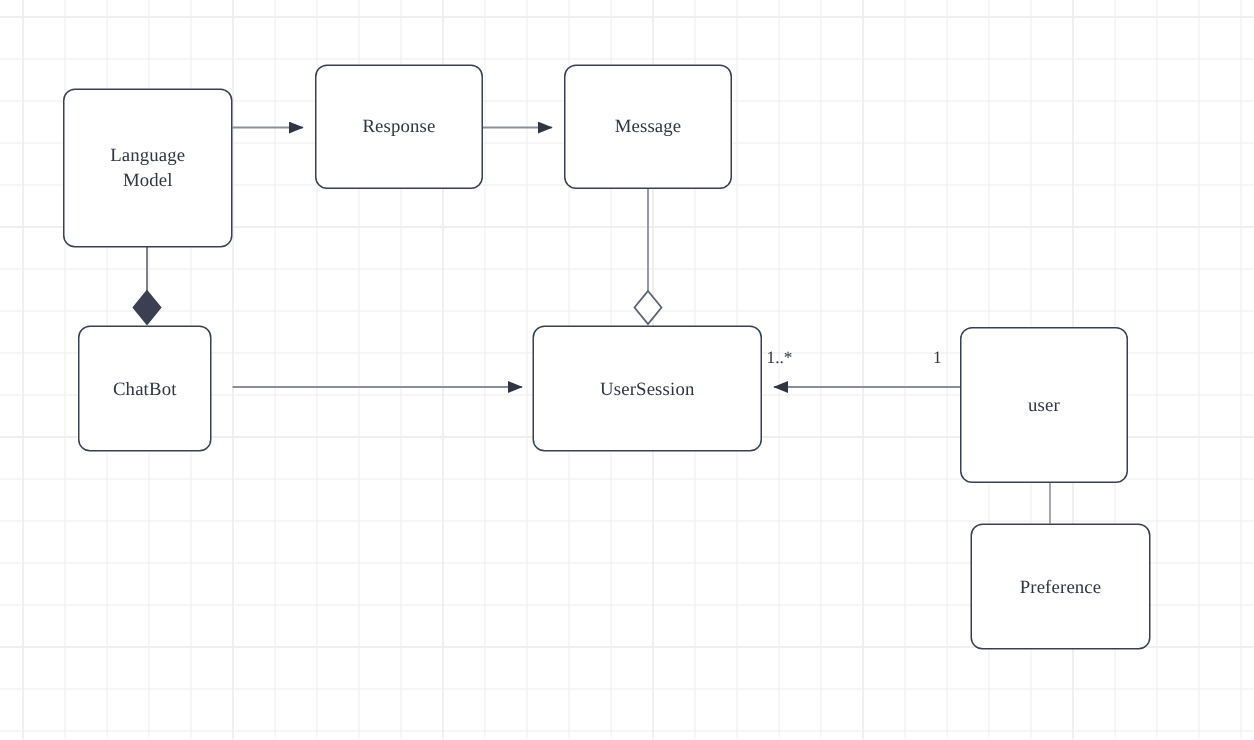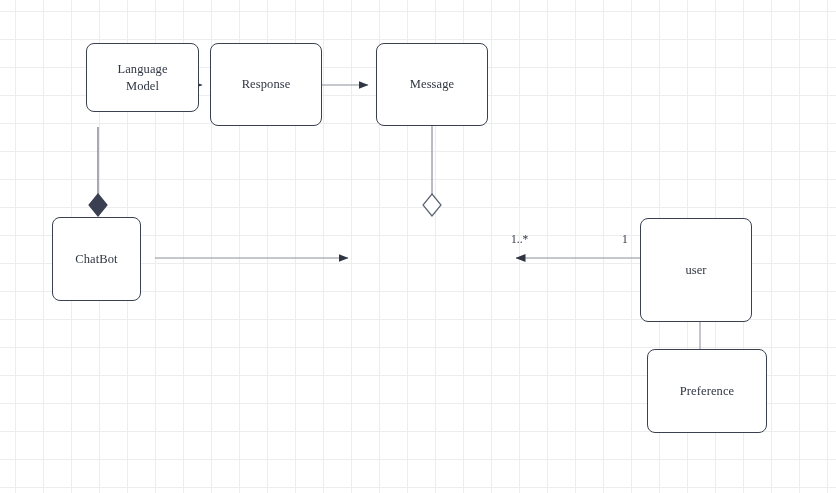--- a/index.html
+++ b/index.html
@@ -107,37 +107,40 @@
 
     <g>
       <line x1="640" y1="258" x2="516" y2="258" stroke="#8a8f99" stroke-width="1.2" marker-end="url(#arrowhead)"></line>
     </g>
 
     <g>
       <line x1="700" y1="300" x2="700" y2="349" stroke="#9aa0aa" stroke-width="1.2"></line>
     </g>
   </svg>
 
-  <div class="node" style="left:42px; top:43px; width:113px; height:69px;margin-left:44px;">
+  <div class="node" style="left:42px; top:59px; width:113px; height:106px;">
     <span class="node-label">Language
 Model</span>
   </div>
 
   <div class="node" style="left:210px; top:43px; width:112px; height:83px;justify-content:center;">
     <span class="node-label">Response</span>
   </div>
 
   <div class="node" style="left:376px; top:43px; width:112px; height:83px;">
     <span class="node-label">Message</span>
   </div>
 
   <div class="node" style="left:52px; top:217px; width:89px; height:84px;">
     <span class="node-label">ChatBot</span>
   </div>
 
+  <div class="node" style="left:355px; top:217px; width:153px; height:84px;">
+    <span class="node-label">UserSession</span>
+  </div>
 
   <div class="node" style="left:640px; top:218px; width:112px; height:104px;">
     <span class="node-label">user</span>
   </div>
 
   <div class="node" style="left:647px; top:349px; width:120px; height:84px;">
     <span class="node-label">Preference</span>
   </div>
 
   <span class="edge-label" style="left:511px; top:234px;">1..*</span>

